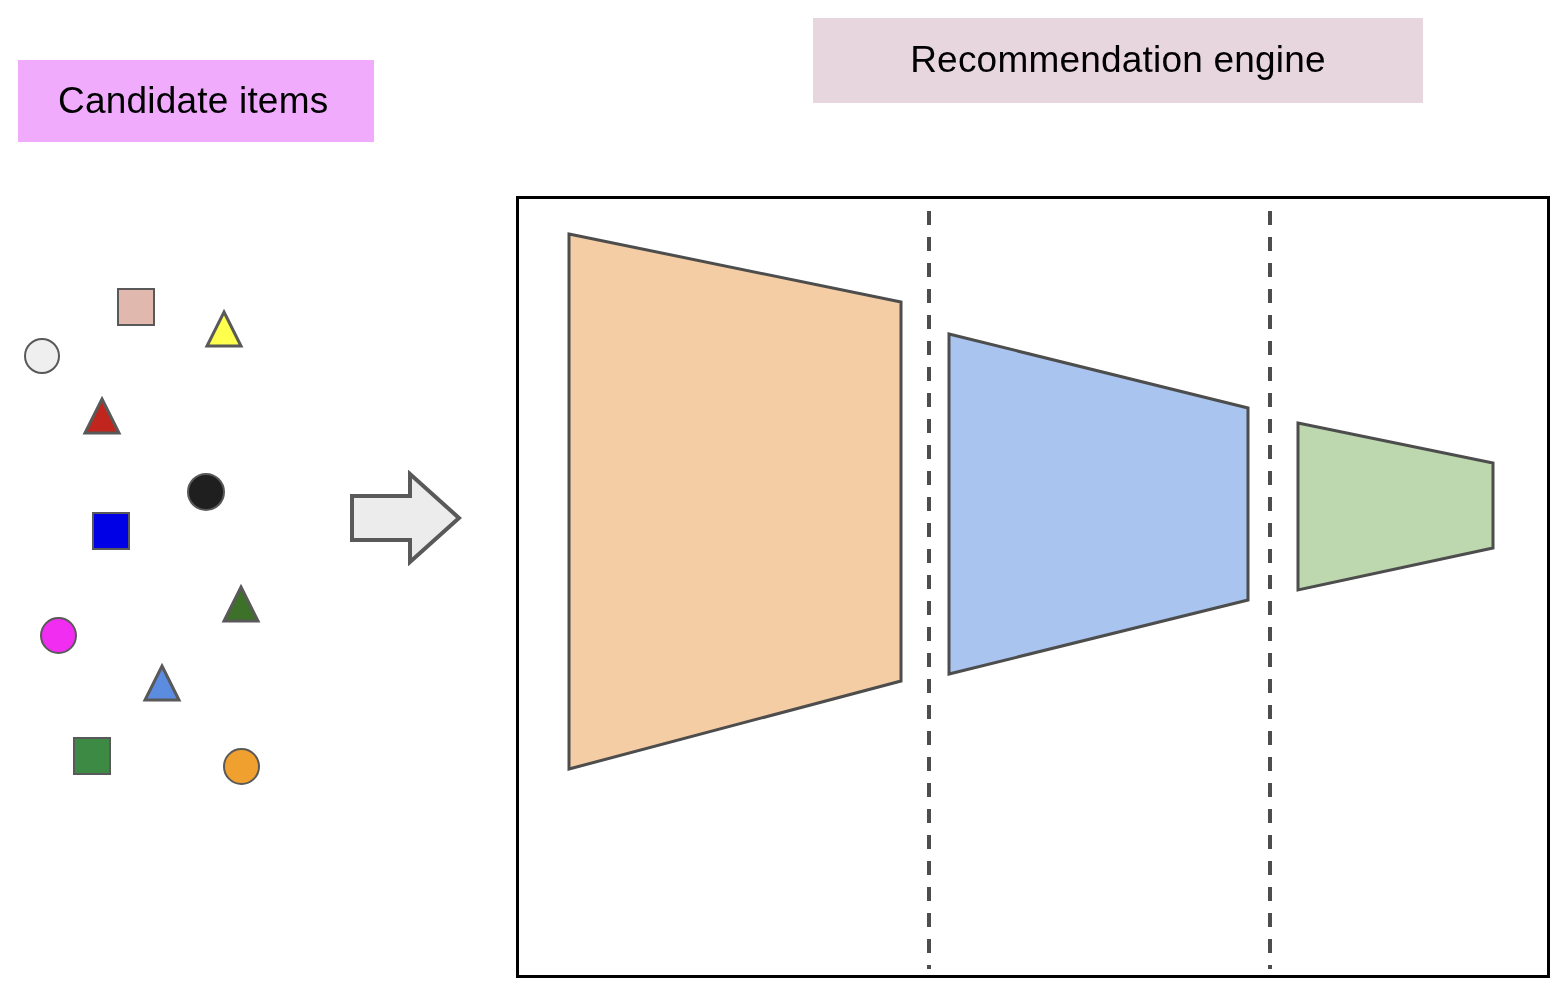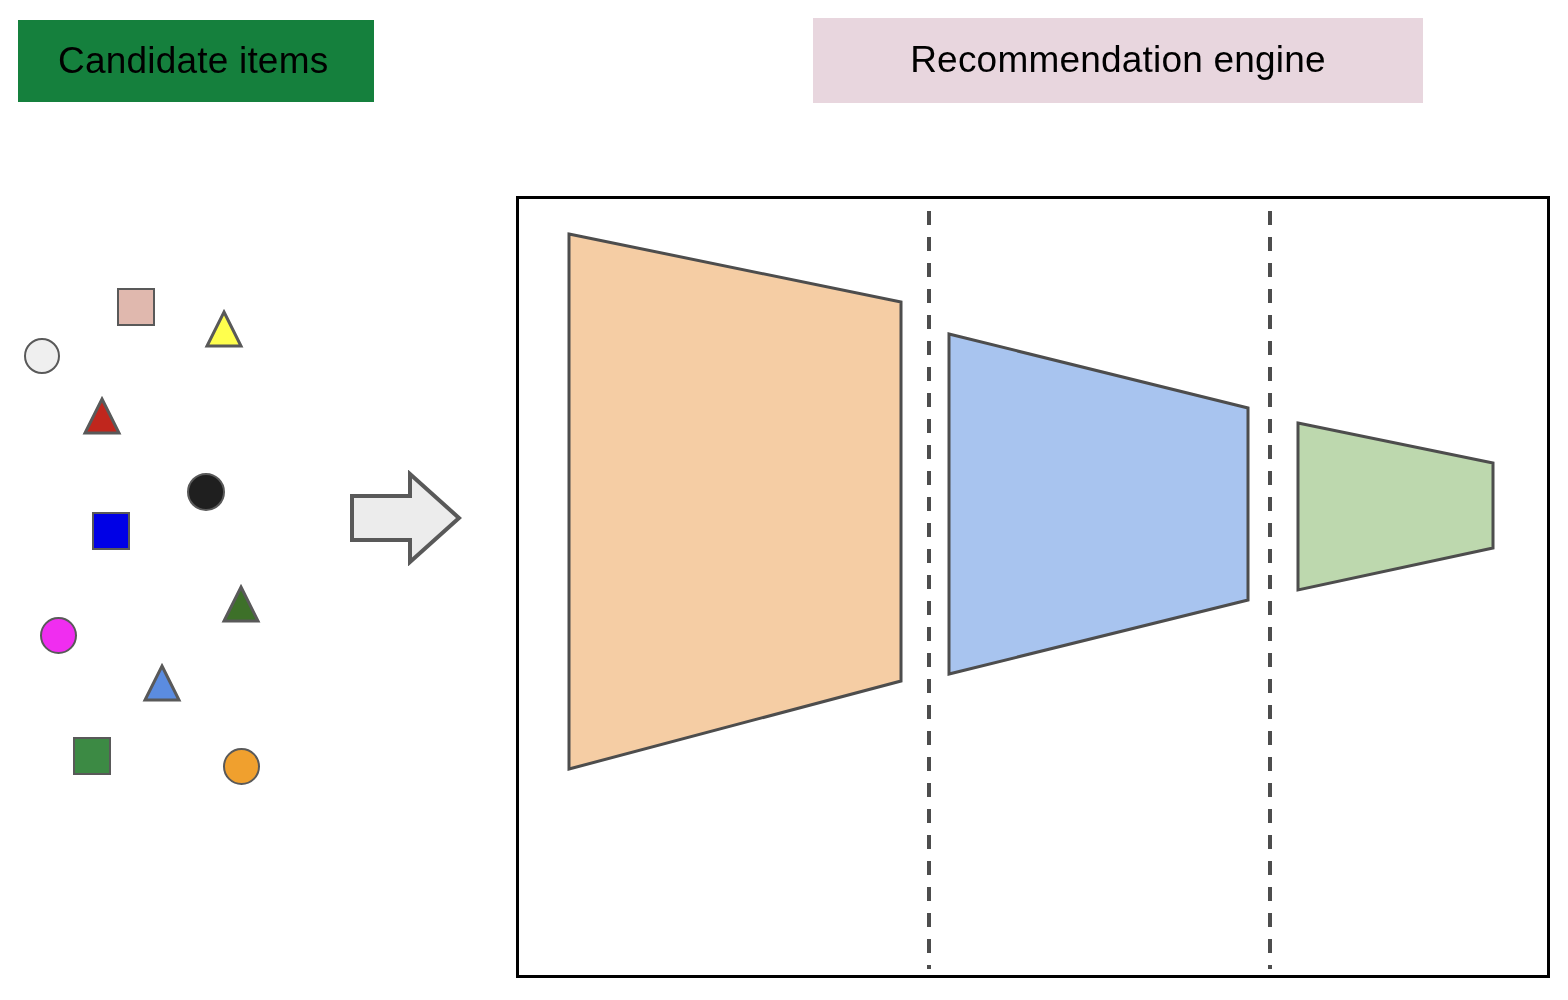--- a/index.html
+++ b/index.html
@@ -90,21 +90,21 @@
     top: 0;
     width: 1034px;
     height: 782px;
   }
 </style>
 </head>
 <body>
 
 <div id="canvas">
 
-  <div class="banner" id="banner-candidates" style="background: #15803d;">
+  <div class="banner" id="banner-candidates" style="background: #f0abfc; margin-top: 40px;">
     <span>Candidate items</span>
   </div>
 
   <div class="banner" id="banner-engine" style="background: rgb(232, 214, 222);">
     <span>Recommendation engine</span>
   </div>
 
   <div id="candidate-items-cloud">
       <div class="shape sq" style="width: 38px; height: 38px; background: rgb(224, 184, 174); position: absolute; left: 117px; top: 288px;"></div>
       <svg width="38" height="38" viewBox="0 0 38 38" class="shape tri-svg" style="position: absolute; left: 205px; top: 310px;">

